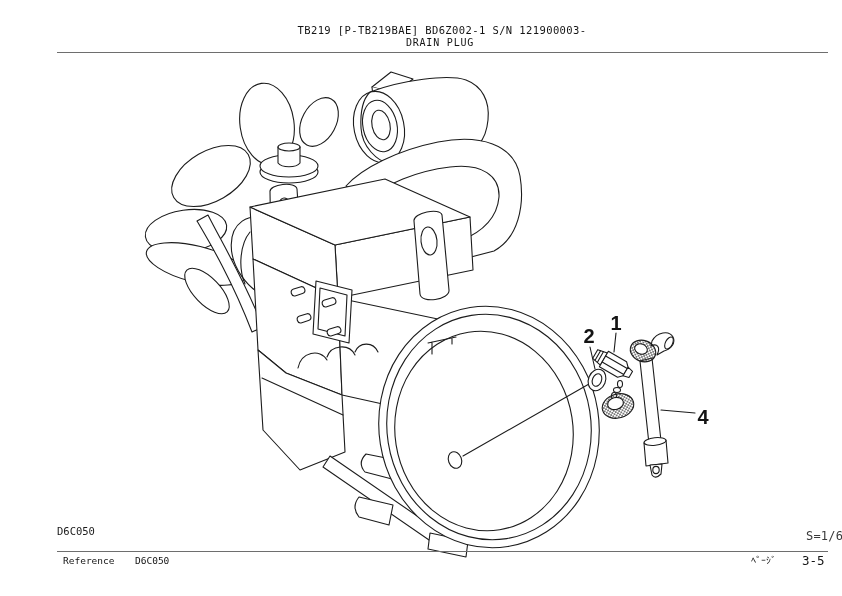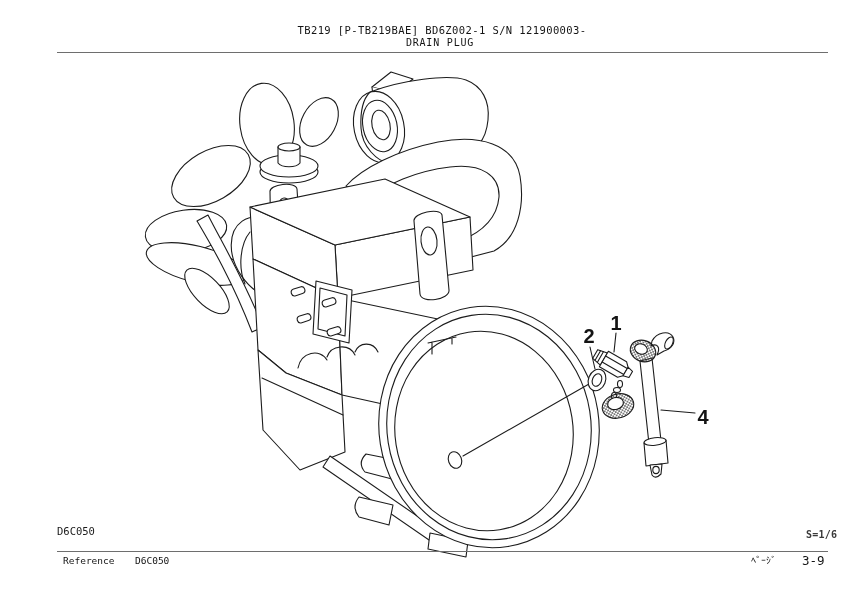--- a/index.html
+++ b/index.html
@@ -18,21 +18,21 @@
   }
   .rule{
     position:absolute;left:57px;width:771px;height:1px;background:#6e6e6e;
   }
   .rule-top{top:52px;}
   .rule-bottom{top:551px;}
   .fig-code{
     position:absolute;left:57px;top:525px;font-size:10.5px;color:#1a1a1a;
   }
   .sheet-scale{
-    position:absolute;left:806px;top:529px;font-size:10px;color:#3a3a3a;letter-spacing:0.2px;font-weight:bold;
+    position:absolute;left:806px;top:529px;font-size:12px;color:#3a3a3a;letter-spacing:0.2px;
   }
   .ft-ref-label{position:absolute;left:63px;top:555px;font-size:9.5px;color:#141414;text-align:center;}
   .ft-ref-value{position:absolute;left:135px;top:555px;font-size:9.5px;color:#141414;}
   .ft-page-label{position:absolute;left:751px;top:555px;font-size:10px;color:#141414;
     font-family:Liberation Mono, monospace;}
   .ft-page-value{position:absolute;left:802px;top:553px;font-size:12.5px;color:#141414;}
   svg.diagram{position:absolute;left:0;top:0;}
   svg .callout-num{
     font-family:"Liberation Sans","DejaVu Sans",sans-serif;
     font-weight:bold;font-size:20px;fill:#141414;stroke:none;
@@ -181,15 +181,15 @@
     </g>
   </svg>
 
   <div class="fig-code">D6C050</div>
   <div class="sheet-scale">S=1/6</div>
 
   <div class="rule rule-bottom"></div>
   <span class="ft-ref-label">Reference</span>
   <span class="ft-ref-value">D6C050</span>
   <span class="ft-page-label">ﾍﾟｰｼﾞ</span>
-  <span class="ft-page-value">3-9</span>
+  <span class="ft-page-value">3-5</span>
 
 </div>
 
 </body></html>

